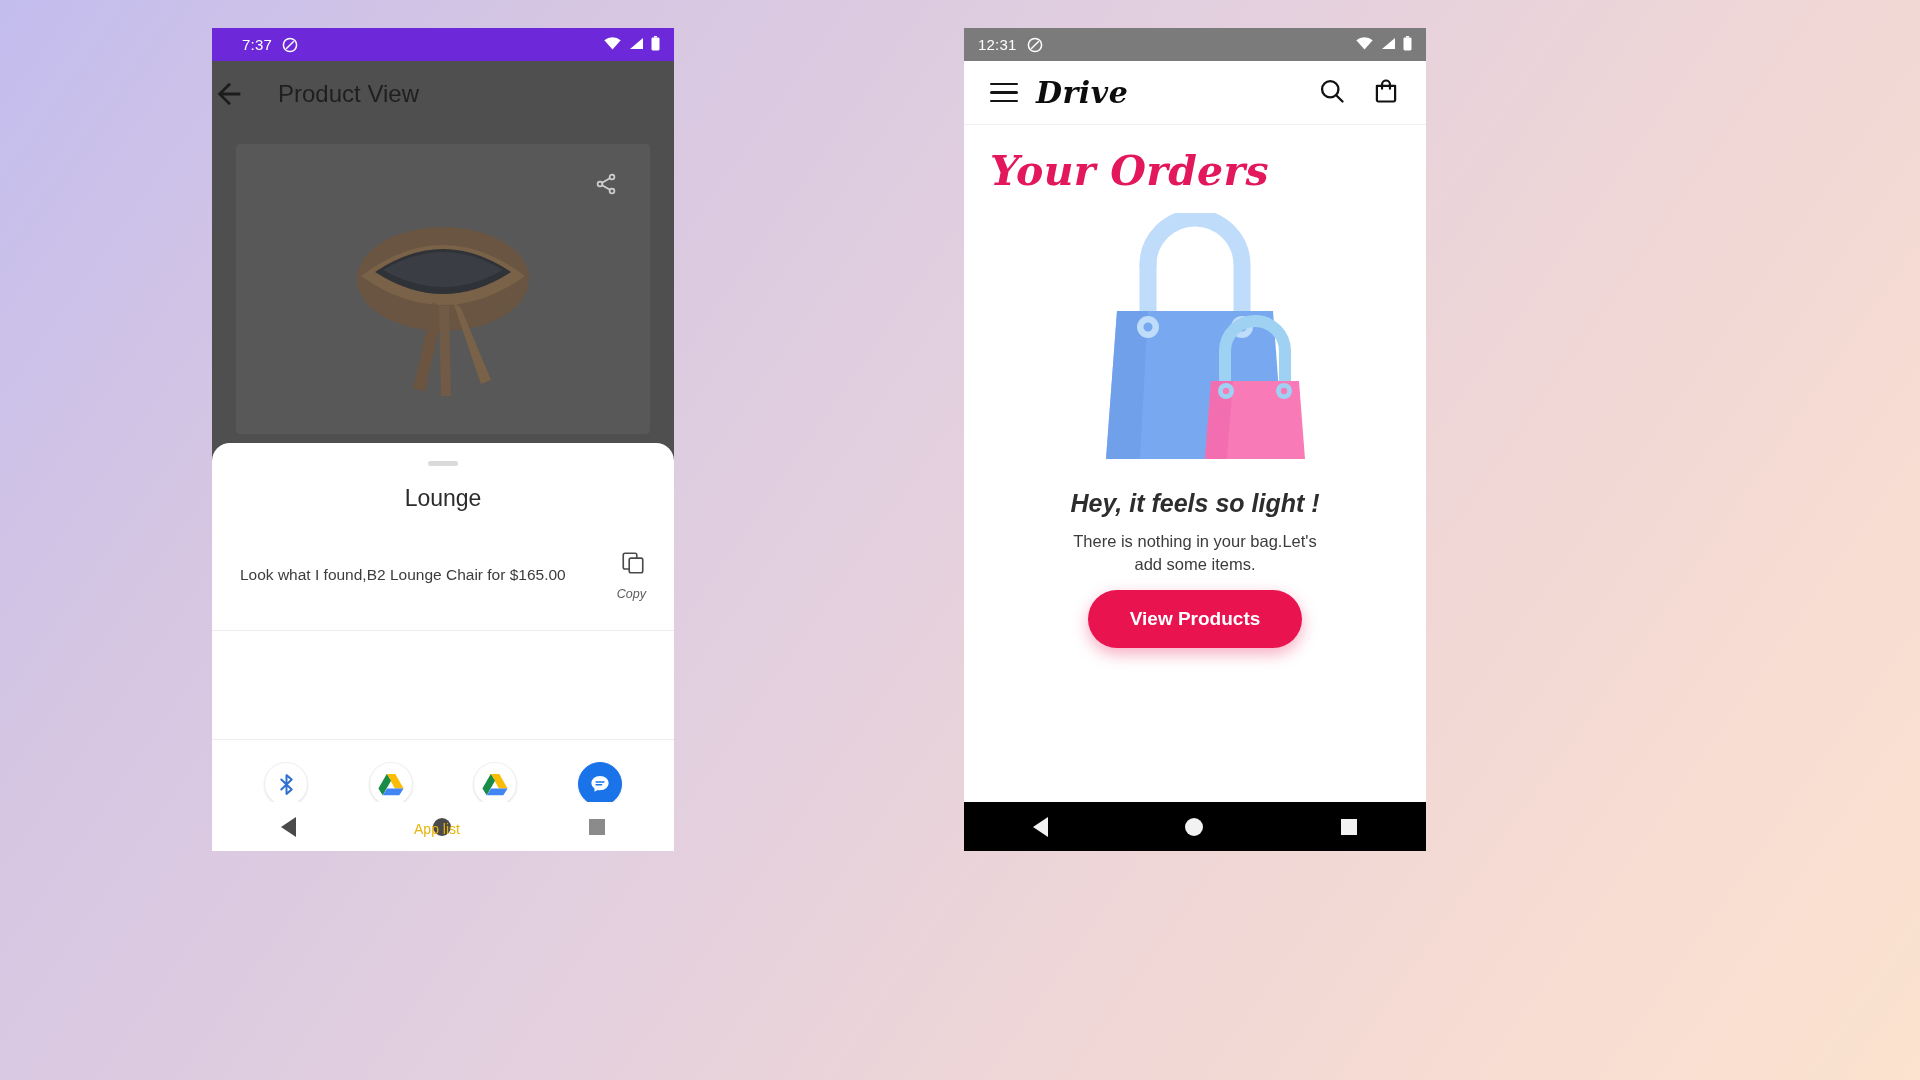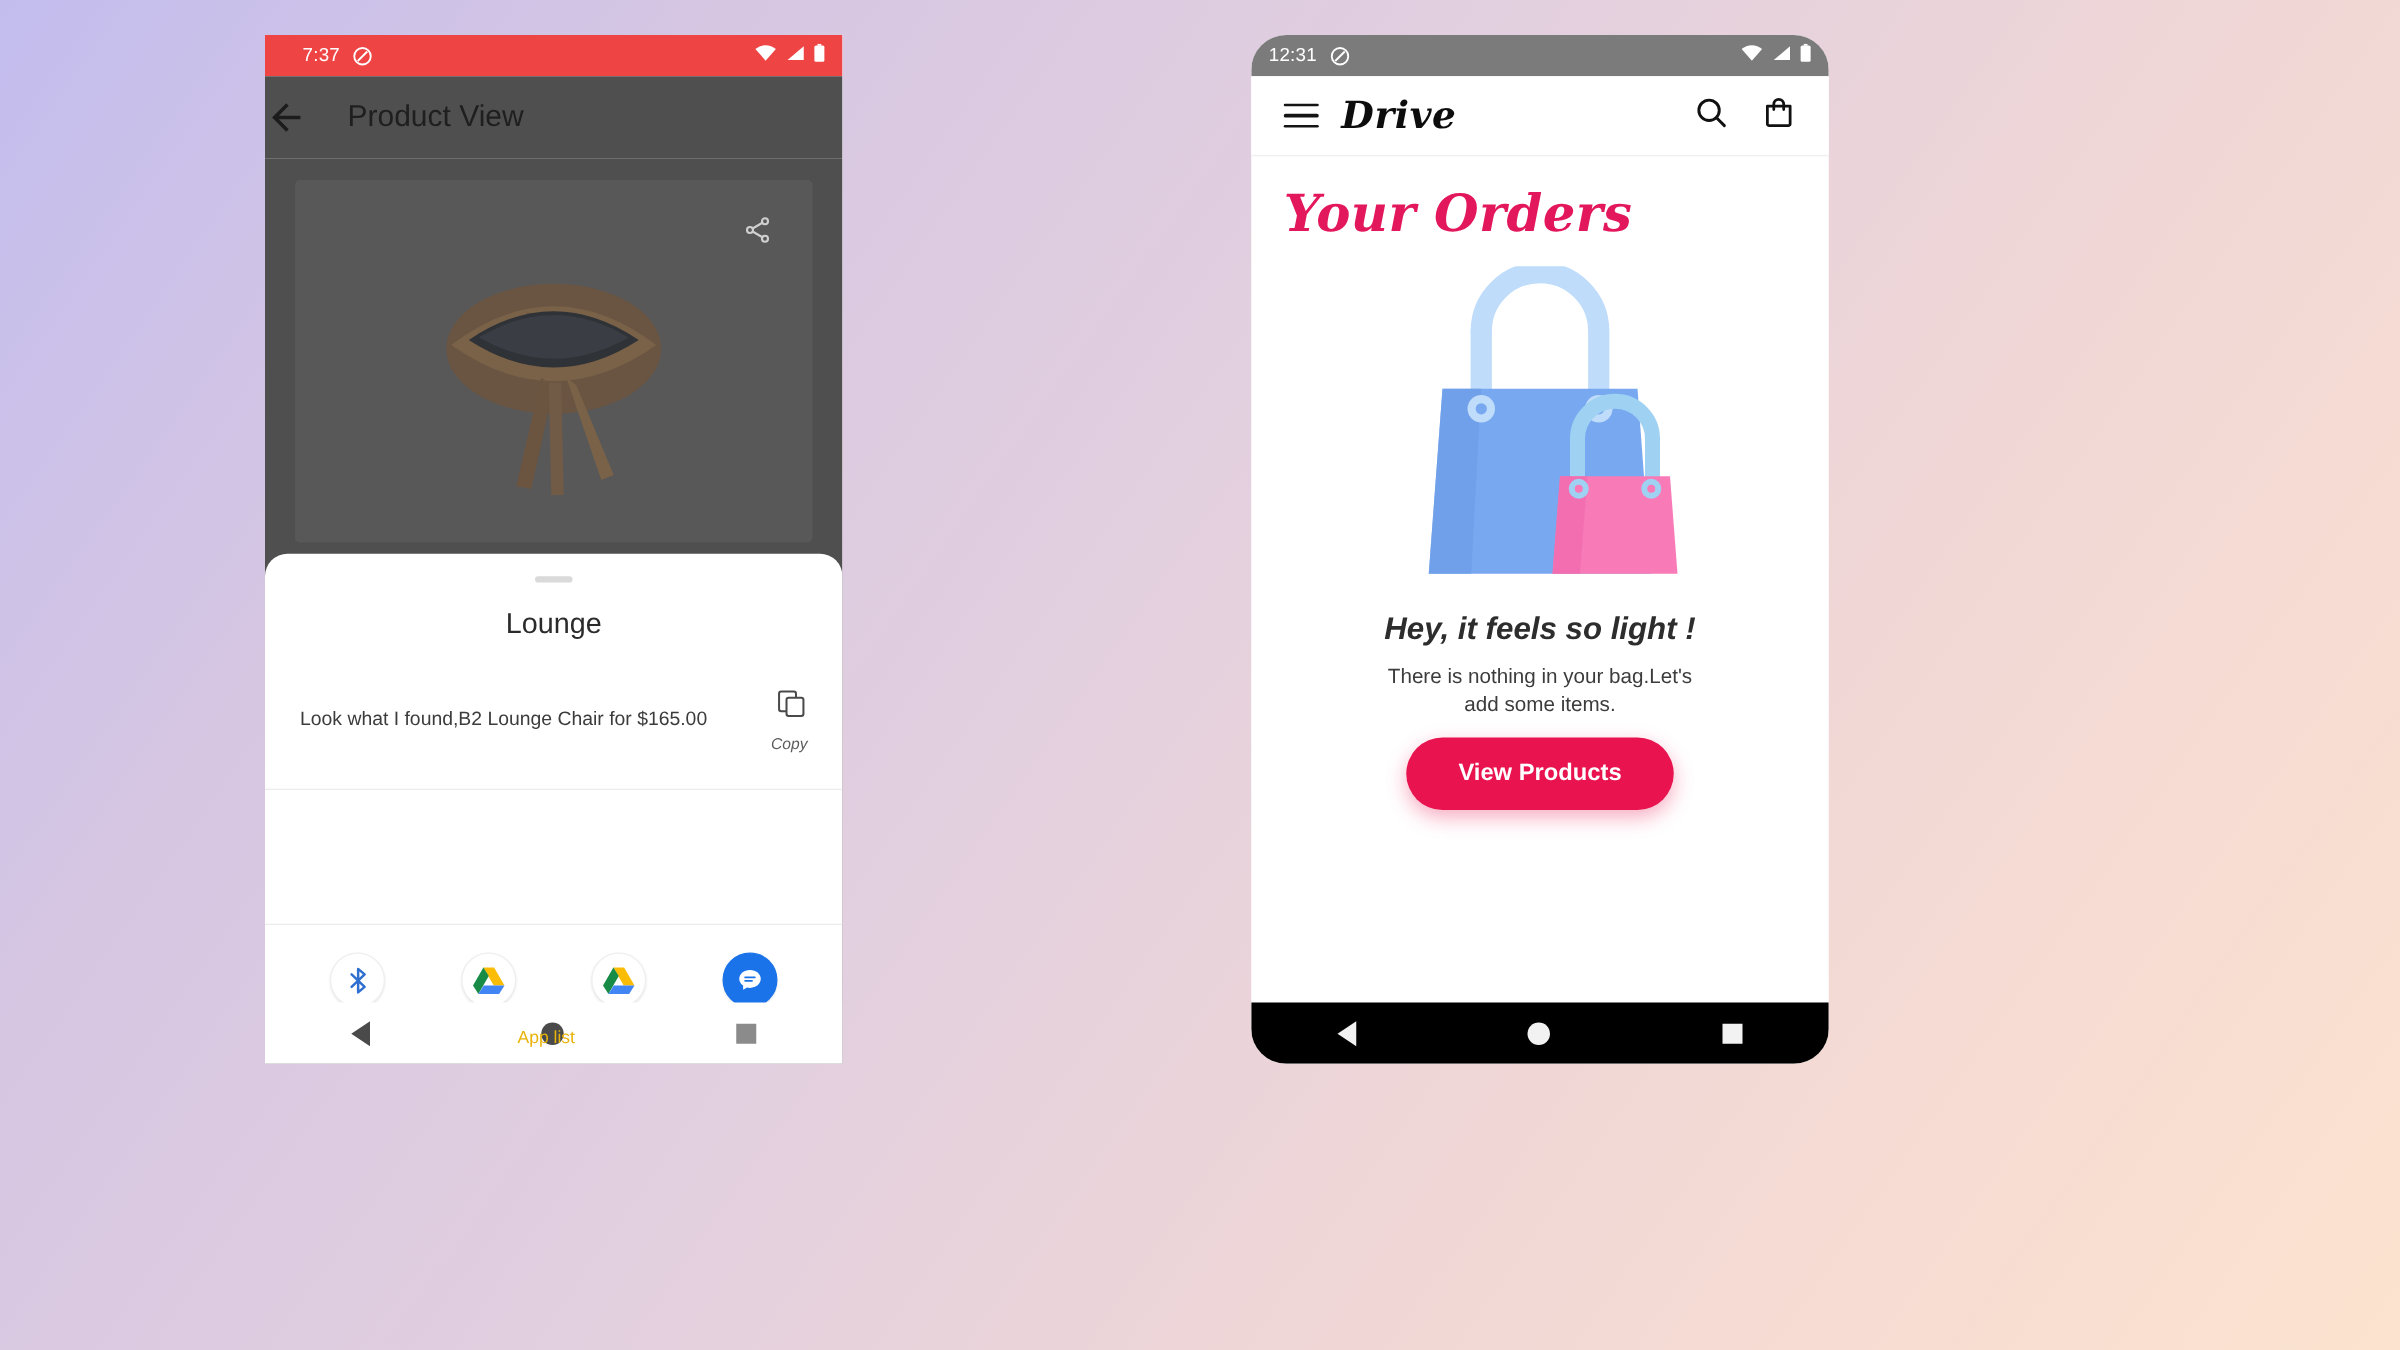--- a/index.html
+++ b/index.html
@@ -14,31 +14,31 @@
   }
 
   
   .phone {
     position: absolute;
     width: 462px; height: 823px;
     overflow: hidden;
     background: #fff;
   }
   #phone-left  { left: 212px; top: 28px; }
-  #phone-right { left: 1001px; top: 28px; border-radius: 28px; }
+  #phone-right { left: 964px; top: 28px; }
 
   
   .statusbar {
     height: 33px;
     display: flex; align-items: center;
     padding: 0 14px;
     color: #fff;
     font-size: 15px;
   }
-  .statusbar.dark  { background: #ef4444; padding-left: 30px; }
+  .statusbar.dark  { background: #6d28d9; padding-left: 30px; }
   .statusbar.gray  { background: #7b7b7b; }
   .sb-time { font-size: 15px; letter-spacing: .2px; }
   .sb-dnd { margin-left: 10px; width: 16px; height: 16px; }
   .sb-right { margin-left: auto; display: flex; align-items: center; gap: 7px; }
 
   
   .appbar {
     height: 66px; background: #4f4f4f;
     display: flex; align-items: center; 
   }

